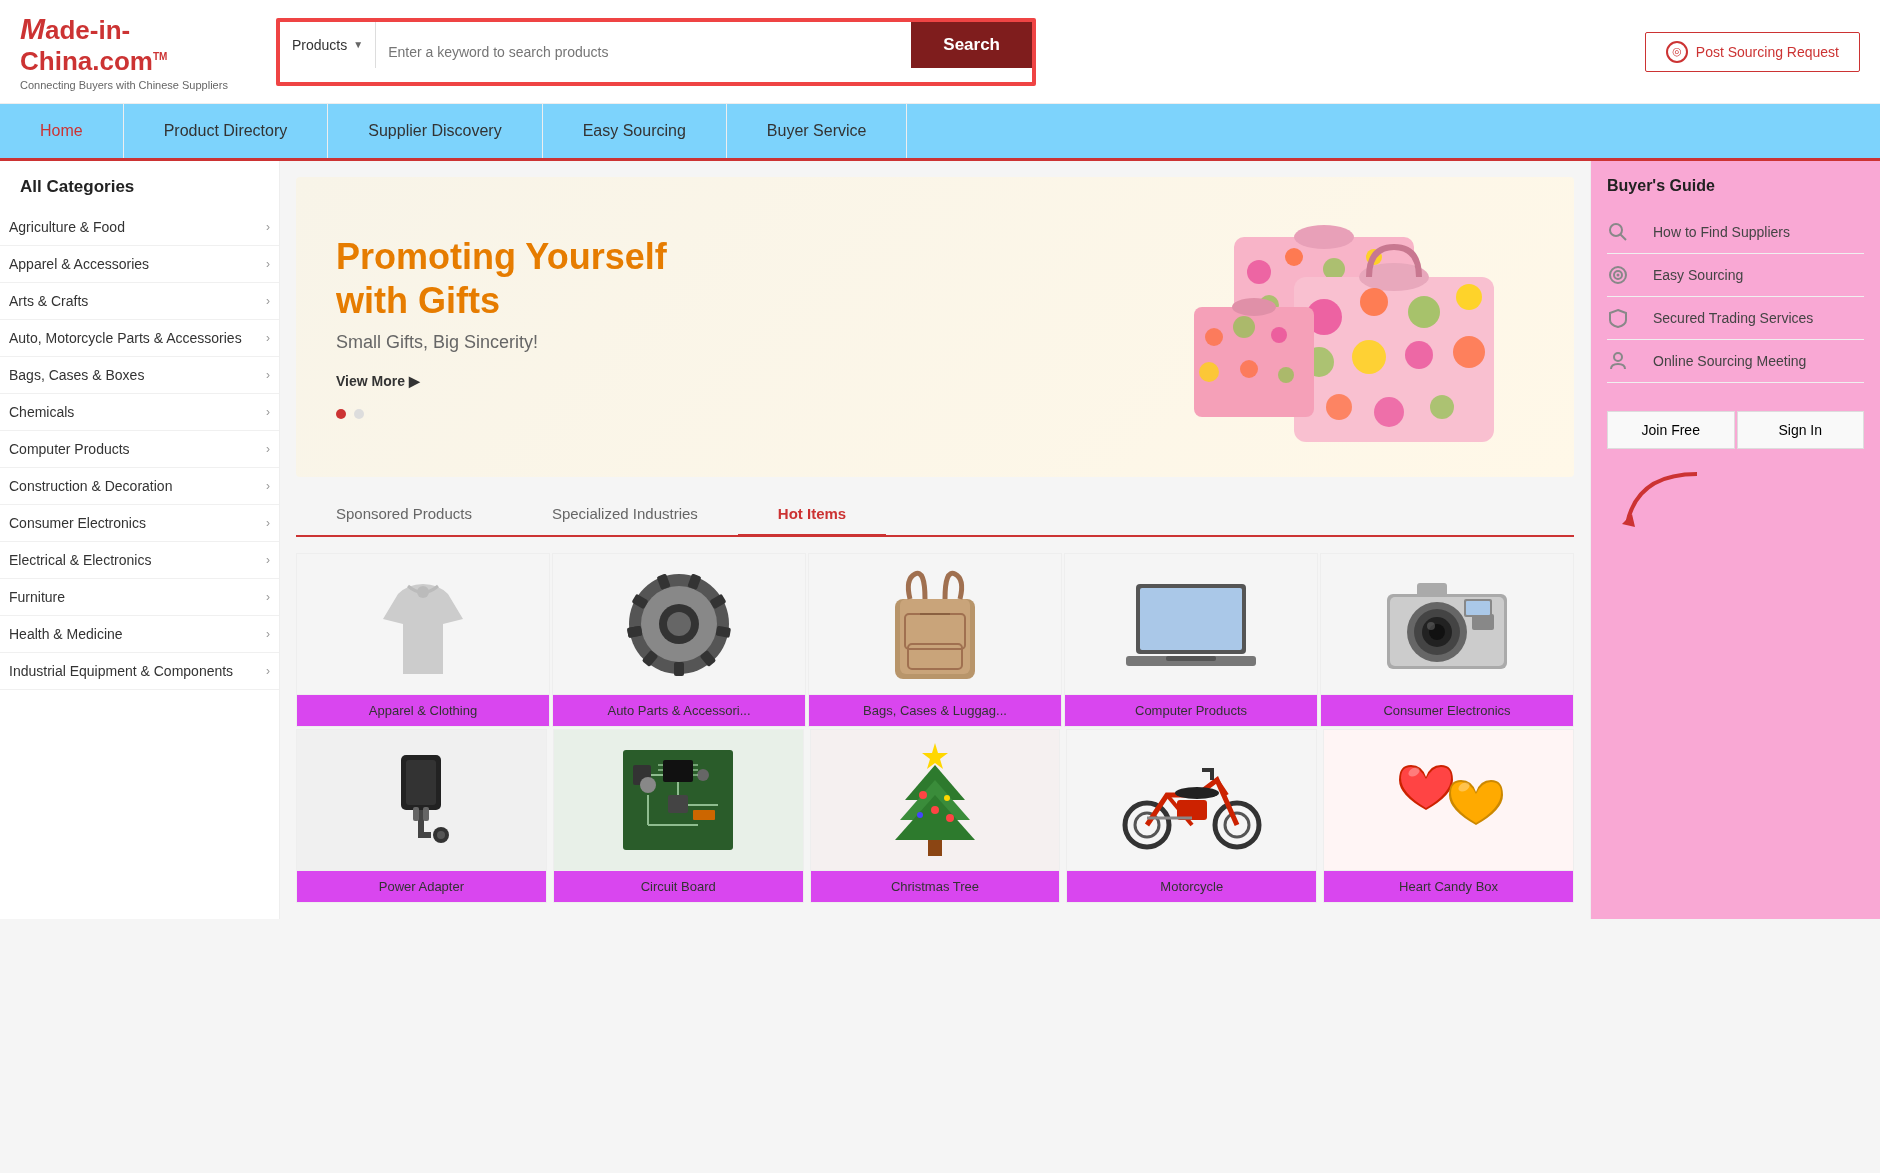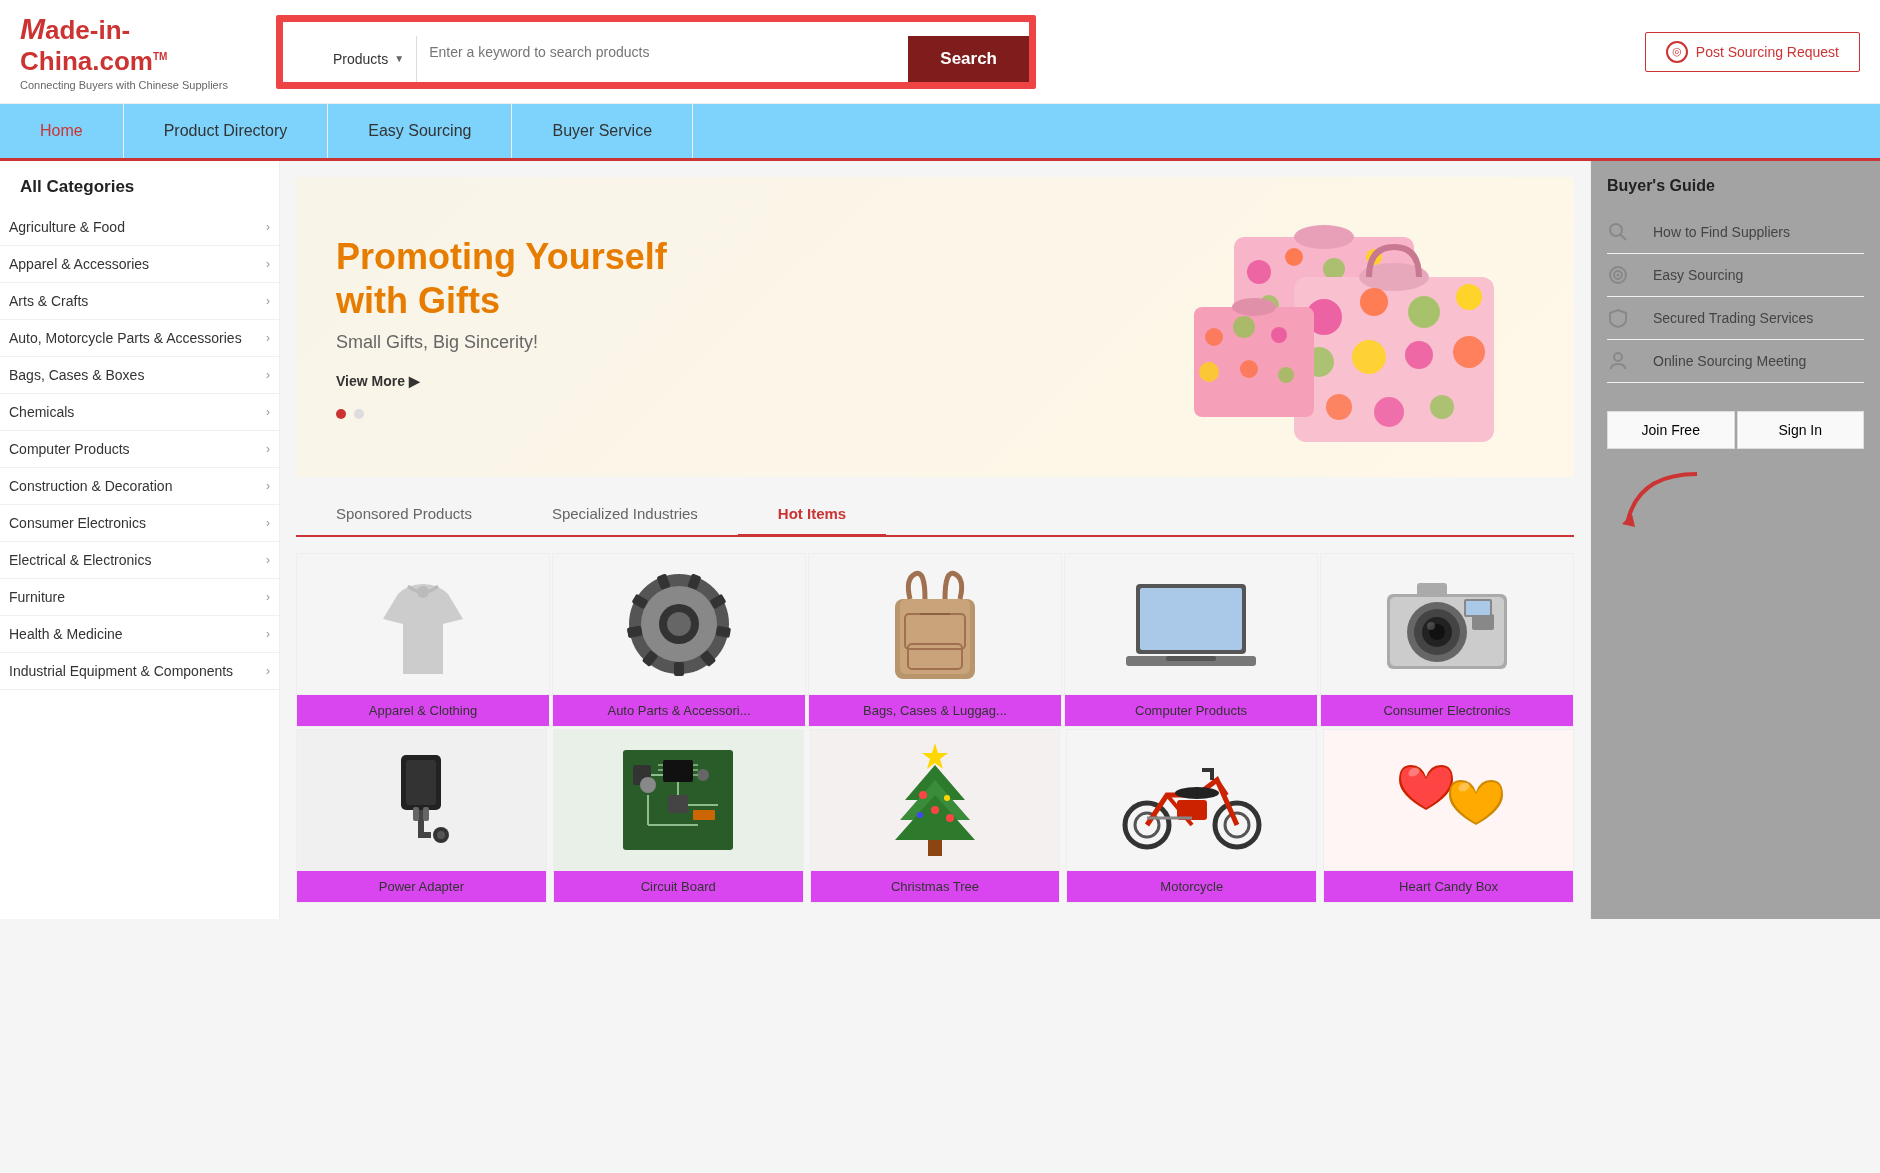--- a/index.html
+++ b/index.html
@@ -1,21 +1,21 @@
 <!DOCTYPE html>
 <html><head>
   <meta charset="utf-8">
   <style>
     * { margin: 0; padding: 0; box-sizing: border-box; }
     body { font-family: Arial, sans-serif; font-size: 14px; color: #333; background: #f5f5f5; }
 
     
     .header { background: #fff; padding: 12px 20px; display: flex; align-items: center; gap: 16px; border-bottom: 1px solid #eee; }
     .logo-area { flex: 0 0 240px; }
-    .search-area { flex: 1; display: flex; align-items: flex-end; border: 7px solid #ef4444; border-radius: 2px; overflow: hidden; max-width: 760px; padding-left: 38px; }
+    .search-area { flex: 1; display: flex; align-items: flex-start; border: 4px solid #ef4444; border-radius: 2px; overflow: hidden; max-width: 760px; }
     .search-category { display: flex; align-items: center; gap: 6px; padding: 0 12px; height: 46px; border-right: 1px solid #ddd; background: #fff; cursor: pointer; white-space: nowrap; }
     .search-input { flex: 1; border: none; outline: none; padding: 0 12px; height: 60px; font-size: 14px; color: #999; }
     .search-btn { background: #7f1d1d; color: #fff; border: none; padding: 0 32px; height: 46px; font-size: 17px; font-weight: bold; cursor: pointer; }
     .post-sourcing { display: flex; align-items: center; gap: 8px; border: 1px solid #cc3333; border-radius: 2px; padding: 8px 20px; color: #cc3333; cursor: pointer; white-space: nowrap; margin-left: auto; }
     .post-sourcing-icon { width: 22px; height: 22px; border-radius: 50%; border: 2px solid #cc3333; display: flex; align-items: center; justify-content: center; font-size: 11px; }
 
     
     .nav { background: #7dd3fc; border-bottom: 3px solid #cc3333; display: flex; }
     .nav-item { padding: 18px 40px; cursor: pointer; font-size: 16px; color: #333; border-right: 1px solid #eee; }
     .nav-item.active { color: #cc3333; }
@@ -51,21 +51,21 @@
     
     .product-grid { display: flex; gap: 2px; flex-wrap: nowrap; overflow: hidden; }
     .product-card { flex: 1; min-width: 0; background: #d946ef; border: 1px solid #eee; padding: 0; cursor: pointer; }
     .product-img { width: 100%; height: 140px; background: #f5f5f5; display: flex; align-items: center; justify-content: center; overflow: hidden; }
     .product-label { padding: 8px 6px; font-size: 13px; text-align: center; color: #333; border-top: 1px solid #eee; }
 
     
     .product-grid-2 { display: flex; gap: 6px; flex-wrap: nowrap; overflow: hidden; margin-top: 2px; }
 
     
-    .right-panel { width: 290px; flex-shrink: 0; padding: 16px; background: #a3a3a3; border-left: 1px solid #eee; }
+    .right-panel { width: 290px; flex-shrink: 0; padding: 16px; background: #f9a8d4; border-left: 1px solid #eee; }
     .buyers-guide-title { font-size: 16px; font-weight: bold; margin-bottom: 16px; color: #222; }
     .guide-item { display: flex; align-items: center; gap: 24px; padding: 10px 0; border-bottom: 1px solid #f0f0f0; cursor: pointer; text-align: center; }
     .guide-icon { width: 22px; height: 22px; flex-shrink: 0; display: flex; align-items: center; justify-content: center; }
     .guide-text { font-size: 14px; color: #444; }
 
     .auth-buttons { display: flex; gap: 2px; margin-top: 28px; }
     .auth-btn { flex: 1; padding: 10px; border: 1px solid #ddd; background: #f9f9f9; cursor: pointer; font-size: 14px; text-align: center; }
   </style>
 </head>
 <body>
@@ -91,20 +91,21 @@
 
   <div class="post-sourcing">
     <div class="post-sourcing-icon">◎</div>
     <span>Post Sourcing Request</span>
   </div>
 </div>
 
 <div class="nav">
   <div class="nav-item active" style="color:#cc3333;">Home</div>
   <div class="nav-item">Product Directory</div>
+  <div class="nav-item">Supplier Discovery</div>
   <div class="nav-item">Easy Sourcing</div>
   <div class="nav-item">Buyer Service</div>
 </div>
 
 <div class="main">
 
   <div class="sidebar">
     <div class="sidebar-title">All Categories</div>
 
     <div class="sidebar-item">

